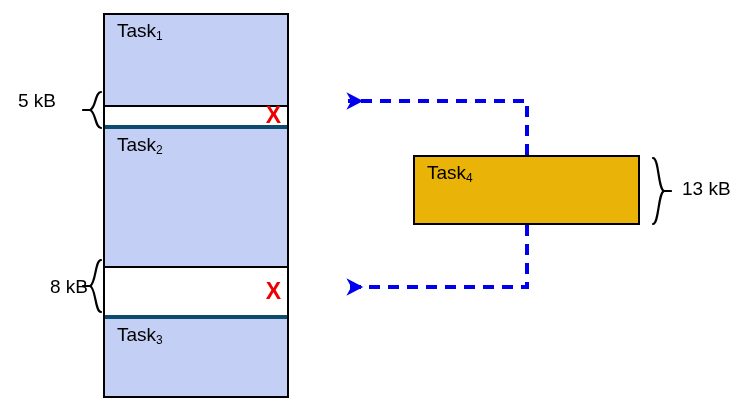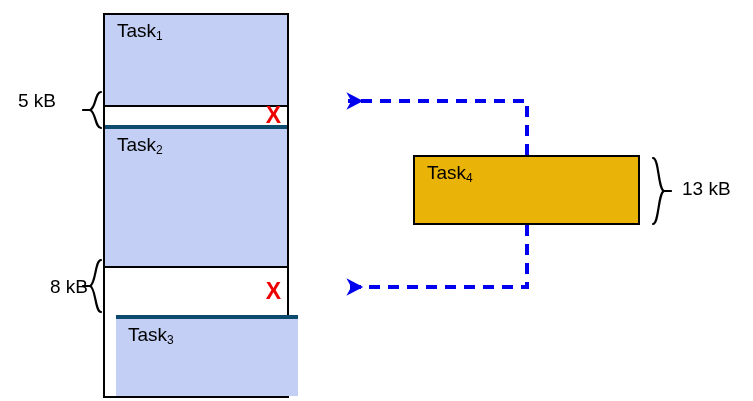--- a/index.html
+++ b/index.html
@@ -126,21 +126,21 @@
     </div>
 
     <div class="task-block" style="top:110px; height:143px;">
       <span class="task-label"><span>Task</span><sub>2</sub></span>
     </div>
 
     <div class="gap-block" style="top:253px; height:47px;">
       <span class="reject-x" style="right:6px; top:12px;">X</span>
     </div>
 
-    <div class="task-block no-bottom" style="top:300px; height:81px;margin-left:11px;">
+    <div class="task-block no-bottom" style="top:300px; height:81px;">
       <span class="task-label"><span>Task</span><sub>3</sub></span>
     </div>
 
   </div>
 
   <svg class="brace-svg" style="left:82px; top:90px;" width="22" height="40" viewBox="0 0 22 40">
     <path d="M19 2 C13 2 14 18 8 20 C14 22 13 38 19 38" fill="none" stroke="#000000" stroke-width="2.2" stroke-linecap="round"></path>
     <line x1="8" y1="20" x2="1" y2="20" stroke="#000000" stroke-width="2.2" stroke-linecap="round"></line>
   </svg>
   <span class="size-label" style="left:18px; top:90px;">5 kB</span>

